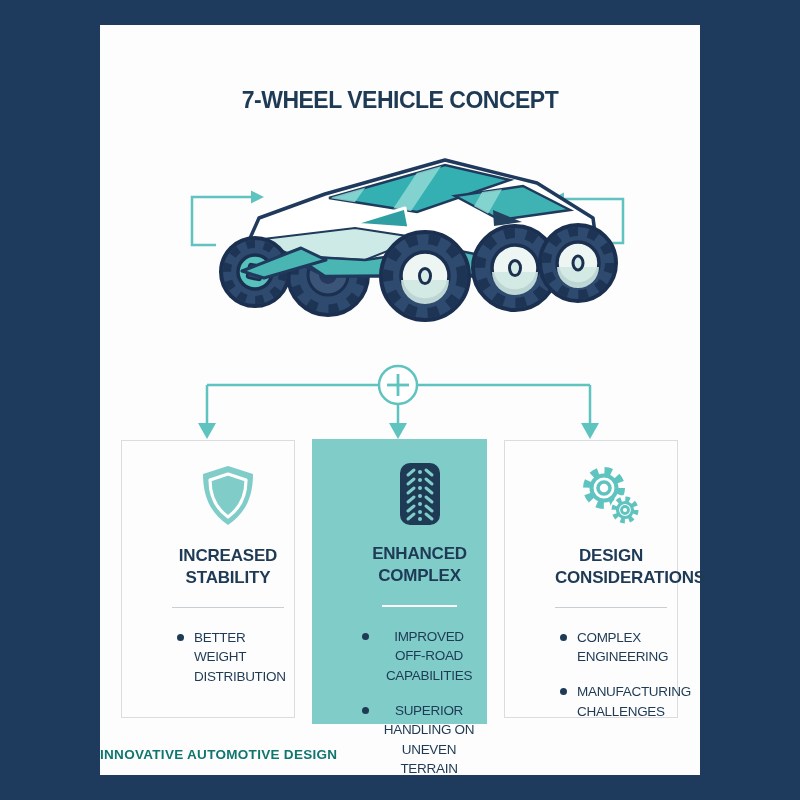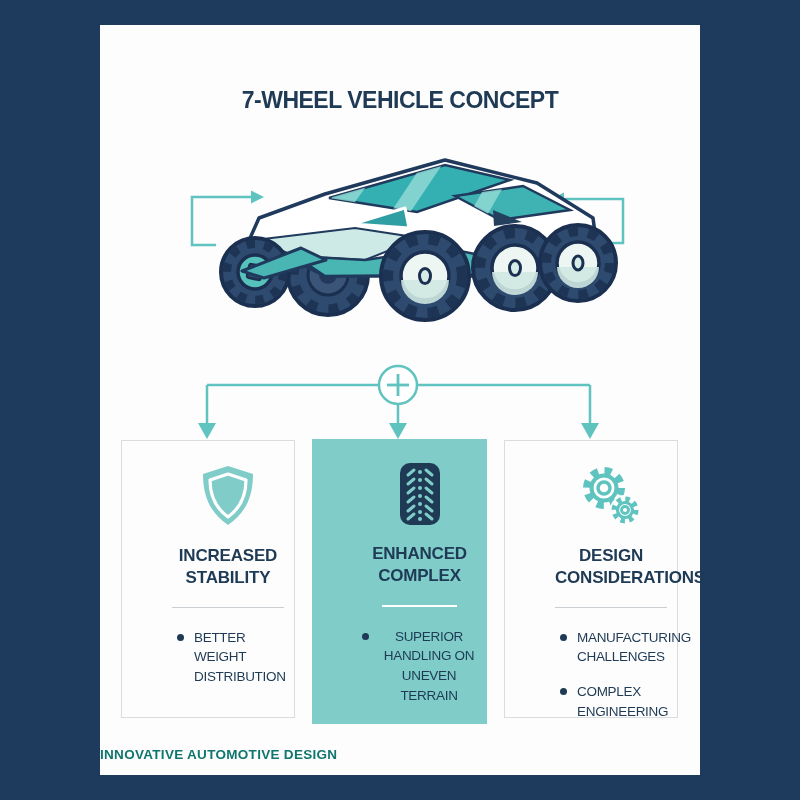--- a/index.html
+++ b/index.html
@@ -202,20 +202,24 @@
           <line x1="11" y1="59" x2="17" y2="54"></line>
             <line x1="35" y1="59" x2="29" y2="54"></line>
         </g>
       </svg>
     </div>
     <div class="card-title">ENHANCED COMPLEX</div>
     <div class="divider"></div>
     <div class="bullets">
       <div class="bullet-item">
         <span class="dot"></span>
+        <span class="bullet-text">IMPROVED OFF-ROAD CAPABILITIES</span>
+      </div>
+      <div class="bullet-item">
+        <span class="dot"></span>
         <span class="bullet-text">SUPERIOR HANDLING ON UNEVEN TERRAIN</span>
       </div>
     </div>
   </div>
 
   <div class="card c3">
     <div class="card-icon">
       <svg width="66" height="66" viewBox="0 0 66 66">
 
         <g>
@@ -230,23 +234,23 @@
           <circle cx="47" cy="47" r="7.5" fill="#ffffff" stroke="#5fc3bf" stroke-width="3.2"></circle>
           <circle cx="47" cy="47" r="3.5" fill="#ffffff" stroke="#5fc3bf" stroke-width="2.8"></circle>
         </g>
       </svg>
     </div>
     <div class="card-title">DESIGN CONSIDERATIONS</div>
     <div class="divider"></div>
     <div class="bullets">
       <div class="bullet-item">
         <span class="dot"></span>
+        <span class="bullet-text">COMPLEX ENGINEERING</span>
+      </div>
+      <div class="bullet-item">
+        <span class="dot"></span>
         <span class="bullet-text">MANUFACTURING CHALLENGES</span>
-      </div>
-      <div class="bullet-item">
-        <span class="dot"></span>
-        <span class="bullet-text">COMPLEX ENGINEERING</span>
       </div>
     </div>
   </div>
 
   <div class="footer">INNOVATIVE AUTOMOTIVE DESIGN</div>
 </div>
 
 </body></html>

